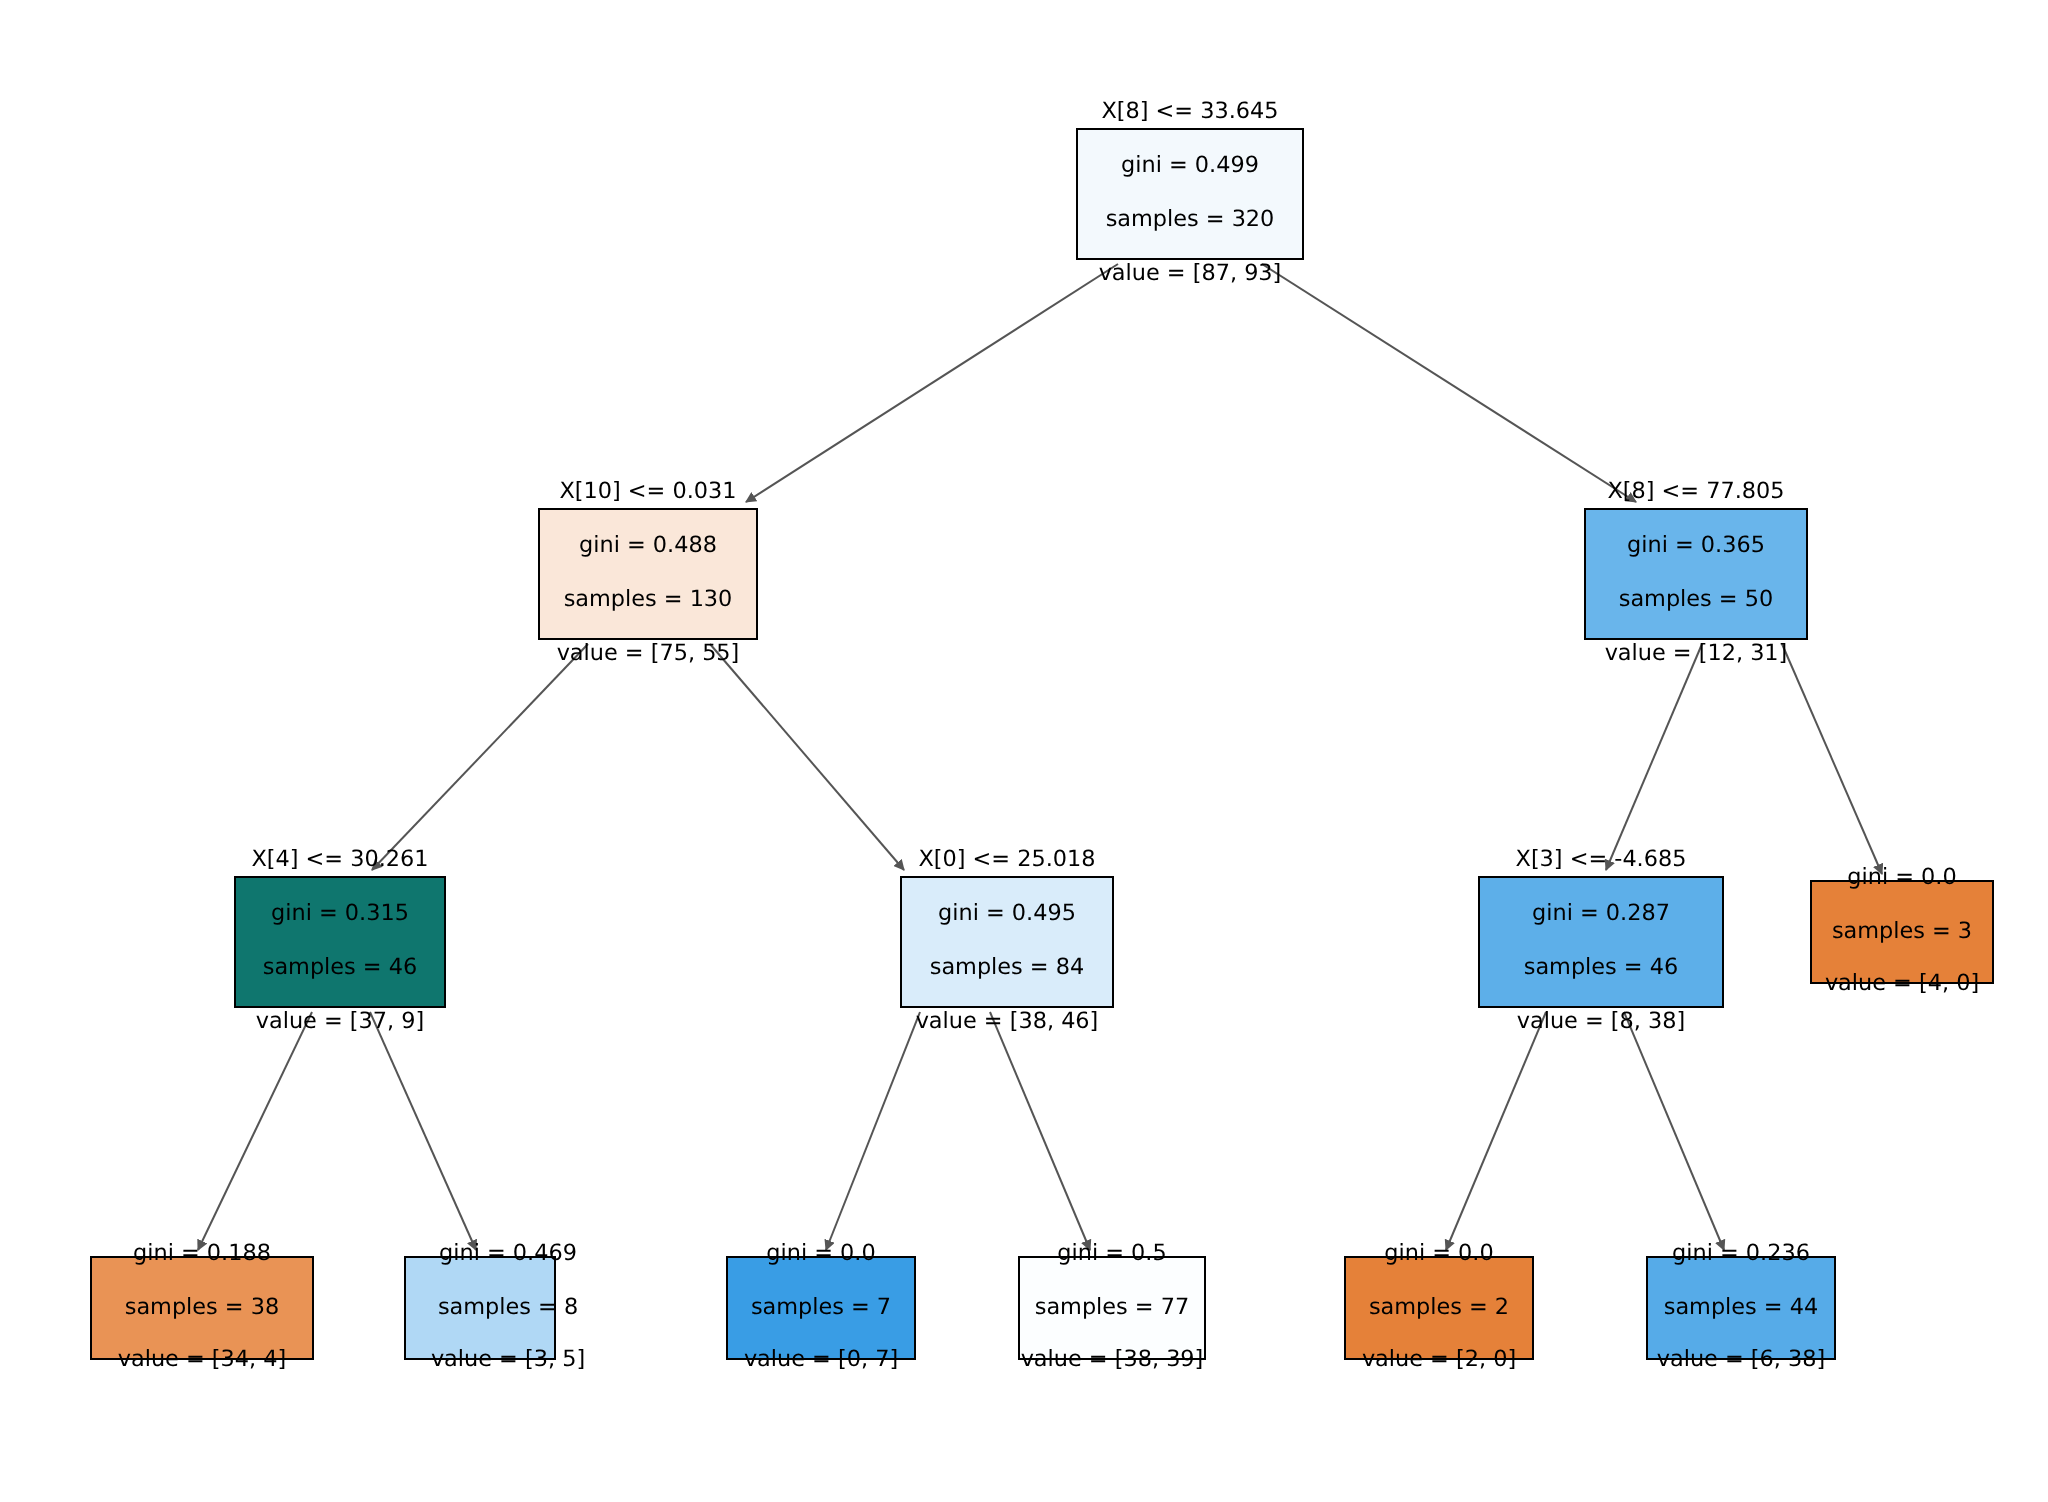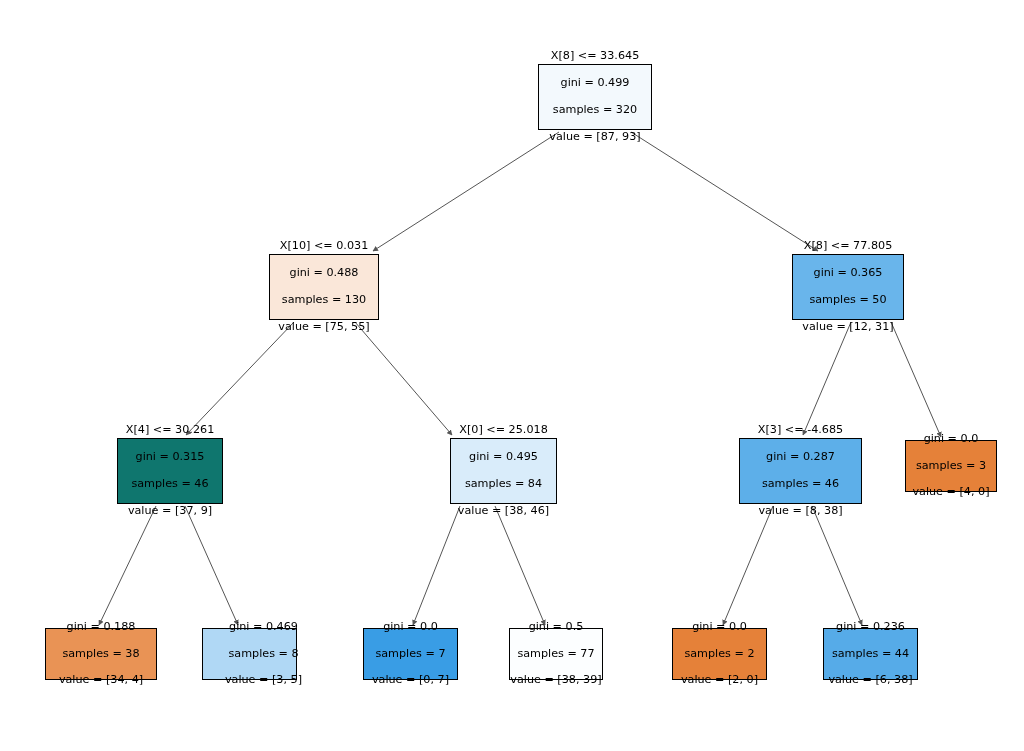--- a/index.html
+++ b/index.html
@@ -85,21 +85,21 @@
         <span class="line">X[4] &lt;= 30.261</span>
         <span class="line">gini = 0.315</span>
         <span class="line">samples = 46</span>
         <span class="line">value = [37, 9]</span>
       </div>
       <div class="node" style="left: 45px; top: 628px; width: 112px; height: 52px; background: rgb(233, 147, 85);">
         <span class="line">gini = 0.188</span>
         <span class="line">samples = 38</span>
         <span class="line">value = [34, 4]</span>
       </div>
-      <div class="node" style="left: 202px; top: 628px; width: 95px; height: 52px; background: rgb(176, 216, 245); padding-left: 28px;">
+      <div class="node" style="left: 202px; top: 628px; width: 76px; height: 52px; background: rgb(176, 216, 245); padding-left: 28px;">
         <span class="line">gini = 0.469</span>
         <span class="line">samples = 8</span>
         <span class="line">value = [3, 5]</span>
       </div>
       <div class="node" style="left: 424px; top: 438px; width: 107px; height: 66px; background: rgb(217, 236, 250); margin-left: 26px;">
         <span class="line">X[0] &lt;= 25.018</span>
         <span class="line">gini = 0.495</span>
         <span class="line">samples = 84</span>
         <span class="line">value = [38, 46]</span>
       </div>

